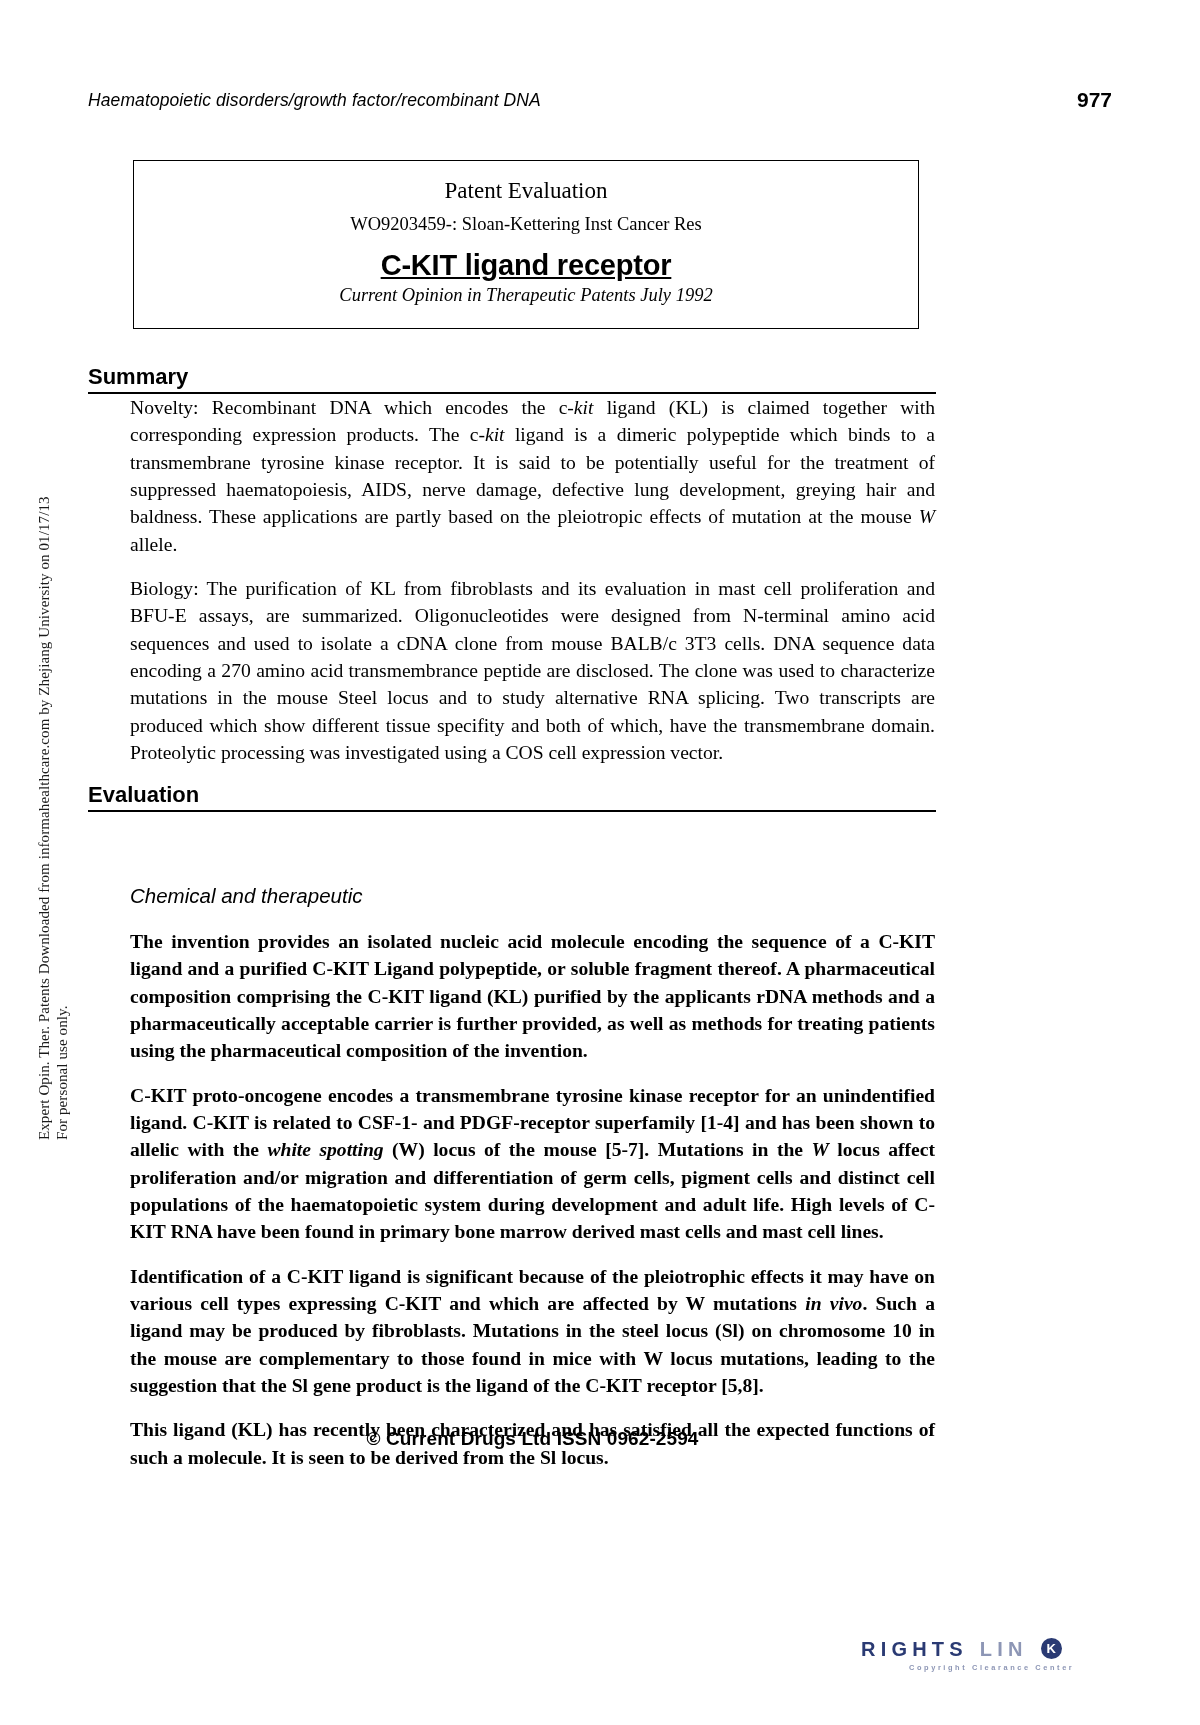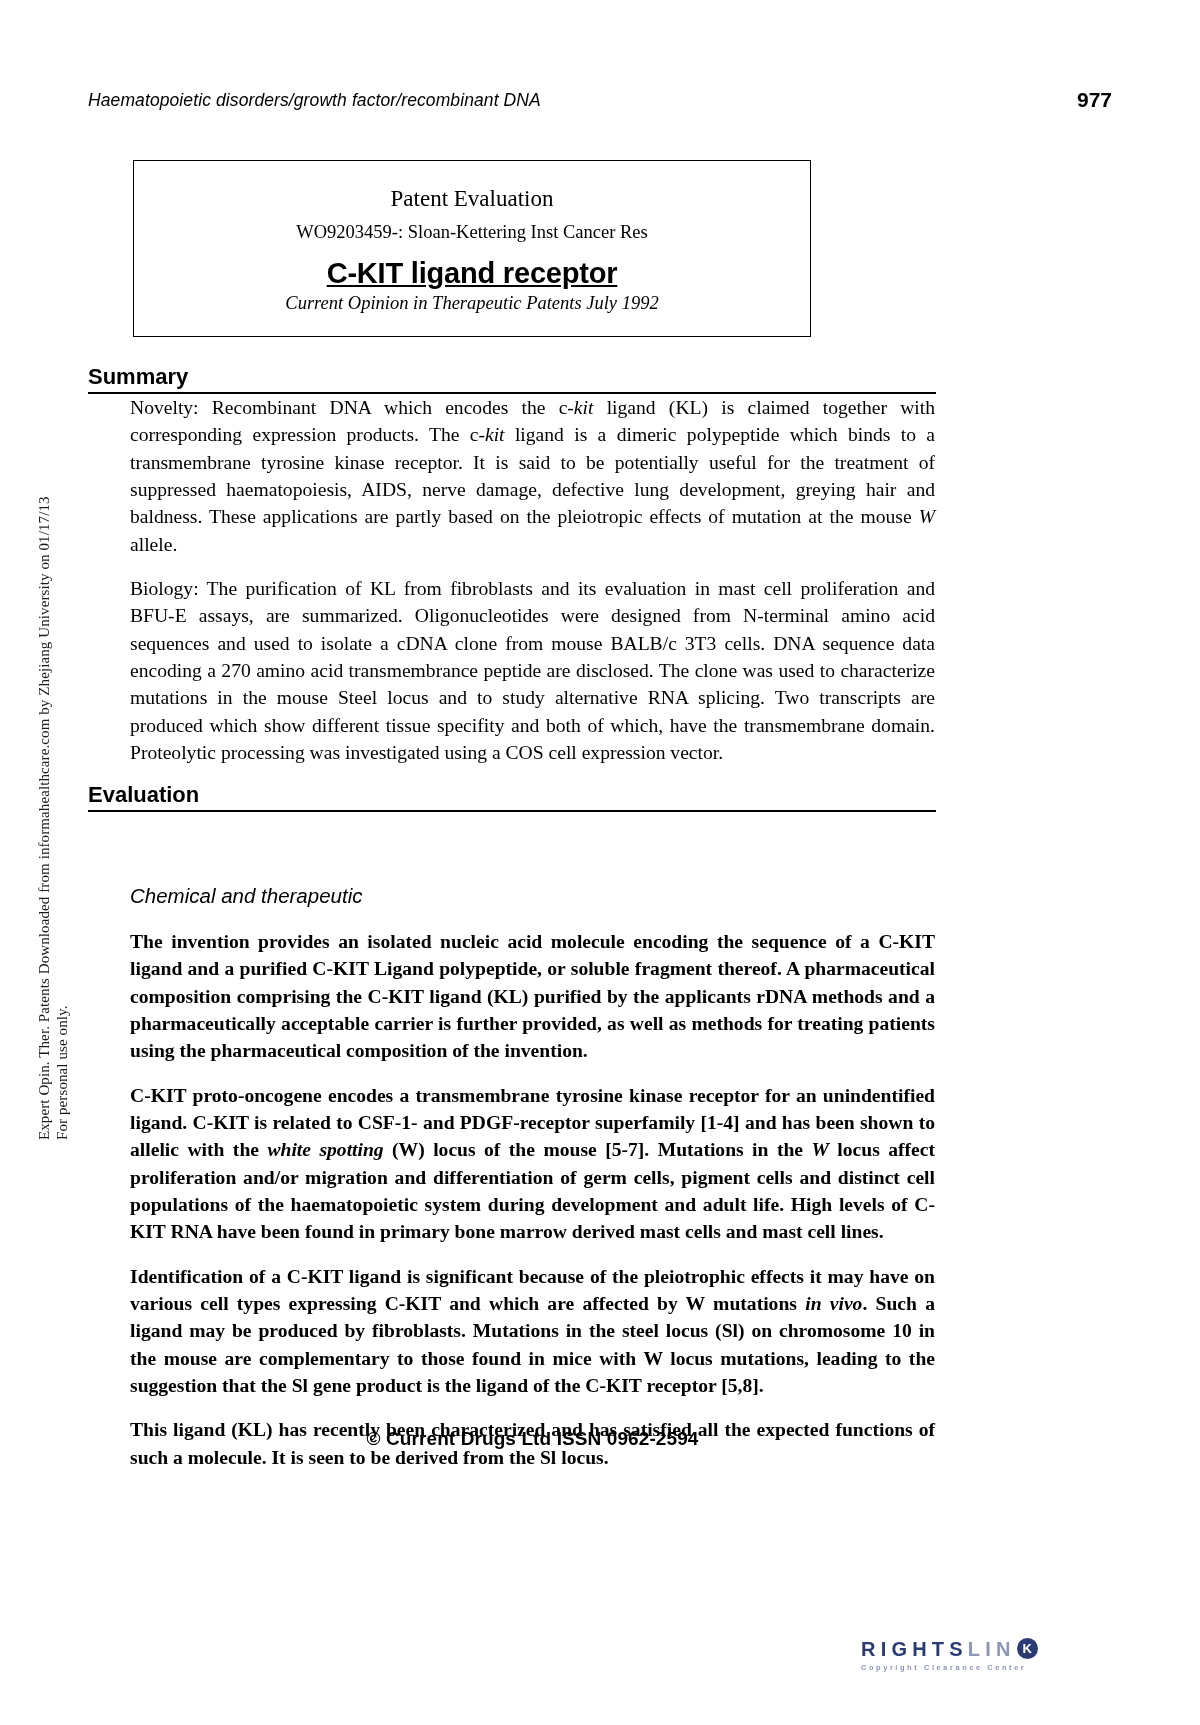--- a/index.html
+++ b/index.html
@@ -43,24 +43,24 @@
     font-family: "Liberation Sans", "DejaVu Sans", sans-serif;
     font-weight: bold;
     font-size: 21px;
   }
 
   
   .title-box {
     position: absolute;
     left: 133px;
     top: 160px;
-    width: 678px;
+    width: 786px;
     border: 1.6px solid #000;
     box-sizing: border-box;
-    padding: 24px 10px 22px;
+    padding: 16px 10px 22px;
     text-align: center;
   }
   .tb-kicker {
     font-family: "Liberation Serif", "DejaVu Serif", serif;
     font-size: 23px;
     line-height: 1.25;
     margin-bottom: 7px;
   }
   .tb-assignee {
     font-family: "Liberation Serif", "DejaVu Serif", serif;
@@ -183,21 +183,21 @@
     position: absolute;
     left: 861px;
     top: 1638px;
     width: 260px;
     height: 42px;
     font-family: "Liberation Sans", "DejaVu Sans", sans-serif;
   }
   .rl-word {
     display: flex;
     align-items: center;
-    gap: 0px;
+    gap: 12px;
     line-height: 1;
   }
   .rl-rights, .rl-link {
     font-weight: bold;
     font-size: 20px;
     letter-spacing: 5.2px;
   }
   .rl-rights { color: #2a3a73; }
   .rl-link { color: #8d96b5; }
   .rl-badge {
@@ -214,20 +214,21 @@
     justify-content: center;
     line-height: 1;
   }
   .rl-tag {
     margin-top: 4px;
     font-size: 7.4px;
     letter-spacing: 2.6px;
     color: #8d96b5;
     font-weight: bold;
     white-space: nowrap;
+    margin-left: 48px;
   }
 </style>
 </head>
 <body>
 
 <div class="page">
 
   <div class="running-head">
     <div class="running-head-title">Haematopoietic disorders/growth factor/recombinant DNA</div>
     <div class="page-number">977</div>

